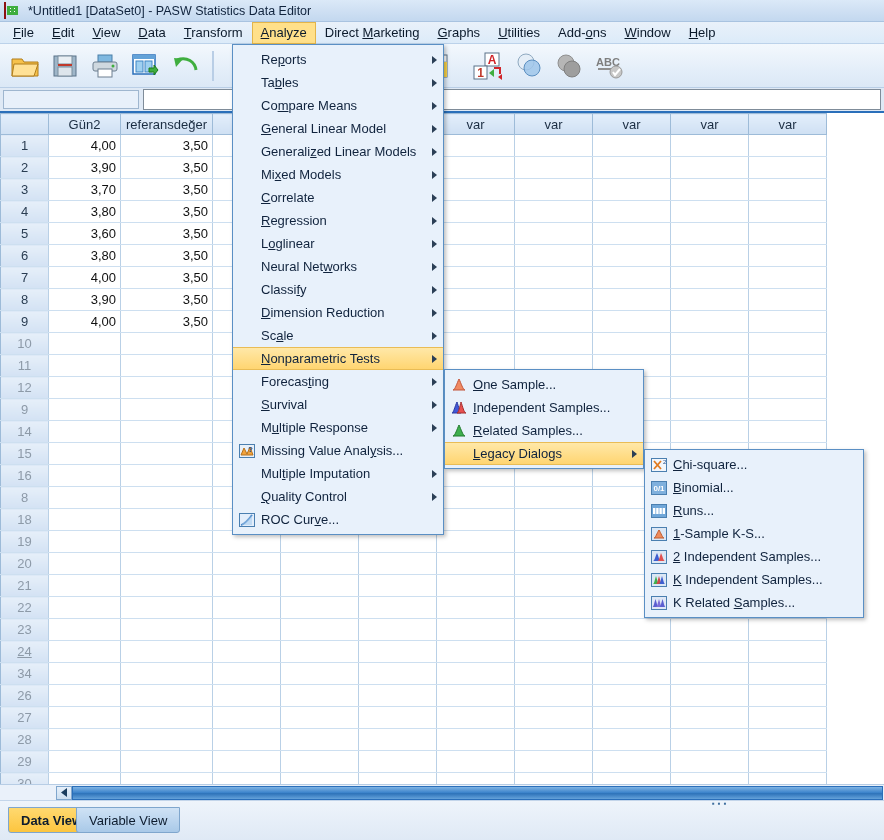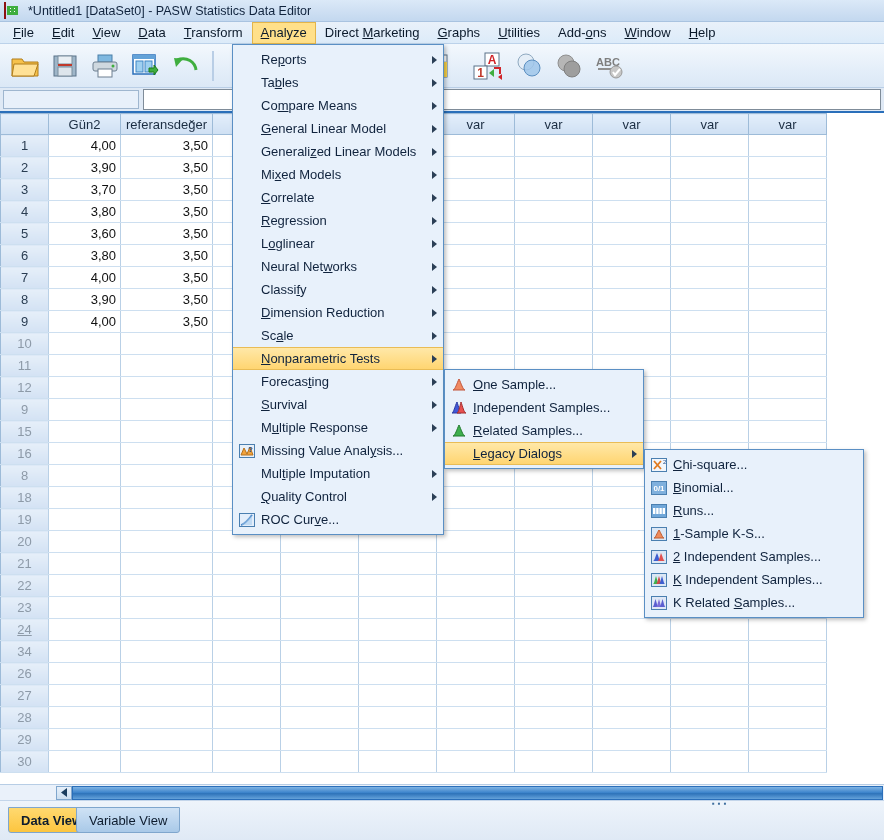--- a/index.html
+++ b/index.html
@@ -543,20 +543,33 @@
           <td class="blank" style="width: 68px;"></td>
           <td class="blank" style="width: 78px;"></td>
           <td class="blank" style="width: 78px;"></td>
           <td class="blank" style="width: 78px;"></td>
           <td class="blank" style="width: 78px;"></td>
           <td class="blank" style="width: 78px;"></td>
           <td class="blank" style="width: 78px;"></td>
           <td class="blank" style="width: 78px;"></td>
         </tr>
         <tr>
+          <td class="rowhdr empty" style="width: 28px;">14</td>
+          <td class="blank" style="width: 72px;"></td>
+          <td class="blank" style="width: 92px;"></td>
+          <td class="blank" style="width: 68px;"></td>
+          <td class="blank" style="width: 78px;"></td>
+          <td class="blank" style="width: 78px;"></td>
+          <td class="blank" style="width: 78px;"></td>
+          <td class="blank" style="width: 78px;"></td>
+          <td class="blank" style="width: 78px;"></td>
+          <td class="blank" style="width: 78px;"></td>
+          <td class="blank" style="width: 78px;"></td>
+        </tr>
+        <tr>
           <td class="rowhdr empty" style="width: 28px;">15</td>
           <td class="blank" style="width: 72px;"></td>
           <td class="blank" style="width: 92px;"></td>
           <td class="blank" style="width: 68px;"></td>
           <td class="blank" style="width: 78px;"></td>
           <td class="blank" style="width: 78px;"></td>
           <td class="blank" style="width: 78px;"></td>
           <td class="blank" style="width: 78px;"></td>
           <td class="blank" style="width: 78px;"></td>
           <td class="blank" style="width: 78px;"></td>

